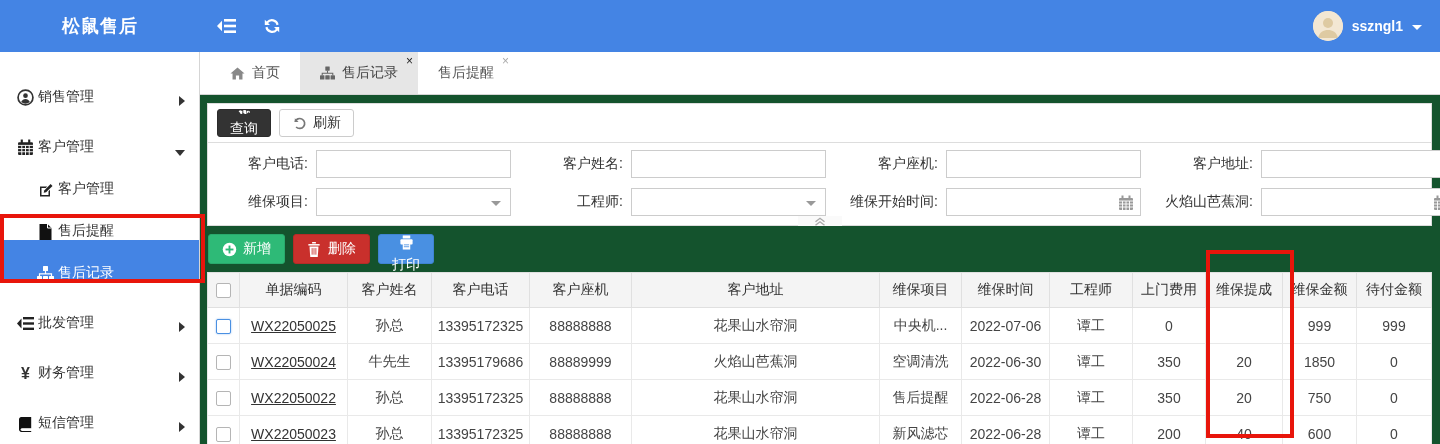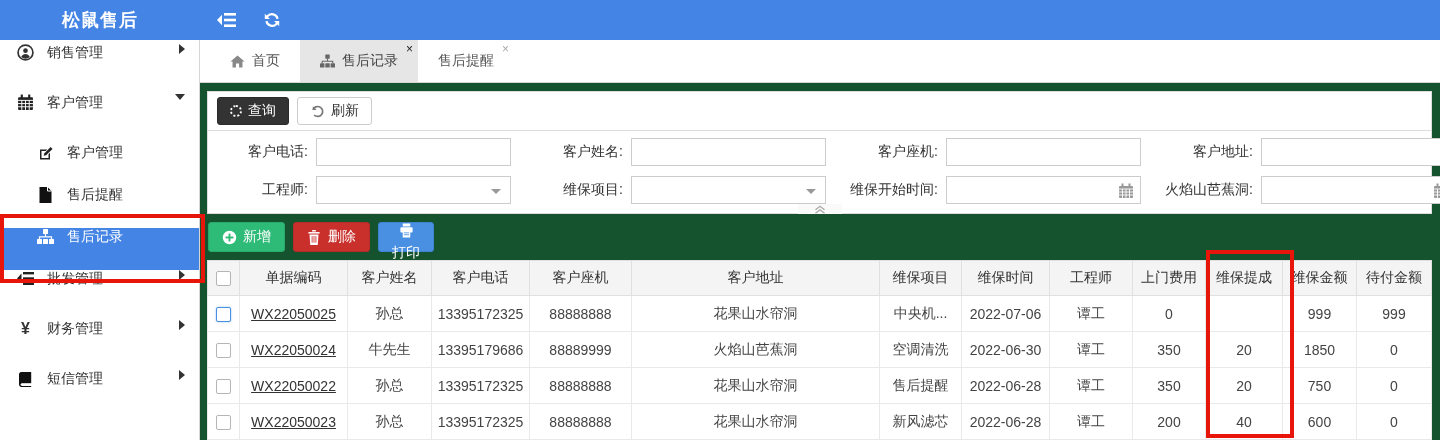--- a/index.html
+++ b/index.html
@@ -1,32 +1,32 @@
 <!DOCTYPE html>
 <html><head>
 <meta charset="utf-8">
 <style>
   * { box-sizing: border-box; margin: 0; padding: 0; }
   html,body { width:1440px; height:444px; overflow:hidden; }
   body { font-family:"Liberation Sans","DejaVu Sans",sans-serif; font-size:14px; color:#333; background:#fff; position:relative; }
 
   
-  .topbar { height:40px; background:#4484e4; display:flex; align-items:center; }
+  .topbar { height:52px; background:#4484e4; display:flex; align-items:center; }
   .logo { width:200px; text-align:center; color:#fff; font-size:18px; font-weight:bold; letter-spacing:1px; }
   .topbar-icons { display:flex; align-items:center; gap:26px; margin-left:16px; }
   .tb-icon { width:20px; height:18px; display:inline-flex; align-items:center; justify-content:center; cursor:pointer; }
   .topbar-right { margin-left:auto; display:flex; align-items:center; gap:9px; padding-right:18px; cursor:pointer; }
   .avatar { width:30px; height:30px; border-radius:50%; background:#f3e7d3; overflow:hidden; flex:none; }
   .username { color:#fff; font-weight:bold; font-size:14px; }
   .caret-down-white { width:0; height:0; border-left:5px solid transparent; border-right:5px solid transparent; border-top:5px solid #fff; margin-top:2px; }
 
   
   .layout { display:flex; height:400px; }
   .sidebar { width:200px; flex:none; background:#fff; border-right:1px solid #d5d5d5; padding-top:4px; position:relative; }
-  .side-item { height:50px; display:flex; align-items:flex-start; padding:0 14px 0 17px; gap:13px; cursor:pointer; color:#333; }
+  .side-item { height:50px; display:flex; align-items:flex-end; padding:0 14px 0 17px; gap:4px; cursor:pointer; color:#333; }
   .side-sub { height:42px; padding-left:37px; }
   .side-item .lbl { flex:1; }
   .side-item.active { background:#4484e4; color:#fff; }
   .s-icon { width:17px; height:17px; display:inline-flex; align-items:center; justify-content:center; flex:none; }
   .caret-right { width:0; height:0; border-top:5px solid transparent; border-bottom:5px solid transparent; border-left:6px solid #333; }
   .caret-dn { width:0; height:0; border-left:5px solid transparent; border-right:5px solid transparent; border-top:6px solid #333; }
   .yen { font-size:16px; font-weight:bold; }
 
   .main { flex:1; display:flex; flex-direction:column; background:#14532d; min-width:0; }
 
@@ -36,21 +36,21 @@
   .tab.active { background:#e6e6e6; color:#444; }
   .tab .close { position:absolute; top:3px; right:5px; font-size:12px; line-height:12px; color:#aaa; cursor:pointer; }
   .tab.active .close { color:#222; }
   .t-icon { width:15px; height:15px; display:inline-flex; color:#888; }
 
   
   .content { padding:8px 8px 0 7px; display:flex; flex-direction:column; flex:1; }
   .query-panel { border:1px solid #ddd; background:#fff; position:relative; }
   .query-toolbar { padding:5px 9px; border-bottom:1px solid #ddd; display:flex; gap:8px; }
   .btn { display:inline-flex; align-items:center; gap:6px; height:28px; padding:0 12px; border-radius:3px; border:1px solid transparent; font-size:14px; cursor:pointer; background:#fff; font-family:inherit; }
-  .btn-query { background:#333; color:#fff; border-color:#2b2b2b; }
+  .btn-query { background:#333; color:#fff; border-color:#2b2b2b;flex-direction:column; }
   .spinner { width:12px; height:12px; border:2px dotted #fff; border-radius:50%; display:inline-block; }
   .btn-refresh { background:#fff; color:#333; border-color:#ccc; }
 
   .form-grid { display:grid; grid-template-columns:repeat(4,1fr); padding:7px 9px 9px 2px; row-gap:10px; }
   .field { display:flex; align-items:center; }
   .field label { width:106px; text-align:right; padding-right:8px; flex:none; color:#333; }
   .ctrl { flex:1; height:28px; border:1px solid #ccc; background:#fff; position:relative; margin-right:14px; }
   input.ctrl { font-family:inherit; font-size:14px; padding:0 6px; outline:none; }
   .ctrl.select .sel-caret { position:absolute; right:9px; top:12px; width:0; height:0; border-left:5px solid transparent; border-right:5px solid transparent; border-top:5px solid #999; }
   .ctrl.date .cal { position:absolute; right:6px; top:6px; width:16px; height:16px; color:#999; }
@@ -92,20 +92,31 @@
             <path d="M5 1.8v10.4L0 7z"></path>
           </g>
         </svg>
     </span>
     <span class="tb-icon">
       <svg width="18" height="18" viewBox="0 0 16 16" fill="#fff">
           <path d="M13.9 6.6A6.1 6.1 0 0 0 3.2 4.1L1.6 2.5v4.6h4.6L4.5 5.4a4.3 4.3 0 0 1 7.6 1.9z"></path>
           <path d="M2.1 9.4a6.1 6.1 0 0 0 10.7 2.5l1.6 1.6V8.9H9.8l1.7 1.7a4.3 4.3 0 0 1-7.6-1.9z"></path>
         </svg>
     </span>
+  </div>
+  <div class="topbar-right">
+    <span class="avatar">
+      <svg width="30" height="30" viewBox="0 0 30 30">
+          <circle cx="15" cy="15" r="15" fill="#f3e7d3"></circle>
+          <circle cx="15" cy="12" r="5" fill="#decaa2"></circle>
+          <path d="M5 27c1.5-6 5.5-8 10-8s8.5 2 10 8z" fill="#decaa2"></path>
+        </svg>
+    </span>
+    <span class="username">sszngl1</span>
+    <span class="caret-down-white"></span>
   </div>
 </div>
 
 <div class="layout">
 
   <div class="sidebar">
     <div class="side-item">
       <span class="s-icon">
         <svg width="17" height="17" viewBox="0 0 16 16">
             <circle cx="8" cy="8" r="7" fill="none" stroke="#333" stroke-width="1.6"></circle>
@@ -251,27 +262,27 @@
           </div>
           <div class="field">
             <label>客户座机:</label>
             <input class="ctrl" value="" style="">
           </div>
           <div class="field">
             <label>客户地址:</label>
             <input class="ctrl" value="" style="">
           </div>
           <div class="field">
-            <label>工程师:</label>
+            <label>维保项目:</label>
             <div class="ctrl select">
                 <span class="sel-caret"></span>
               </div>
           </div>
           <div class="field">
-            <label>维保项目:</label>
+            <label>工程师:</label>
             <div class="ctrl select">
                 <span class="sel-caret"></span>
               </div>
           </div>
           <div class="field">
             <label>维保开始时间:</label>
             <div class="ctrl date">
               <span class="cal">
                 <svg width="16" height="16" viewBox="0 0 16 16">
                     <rect x="1" y="3" width="14" height="12" rx="1" fill="#999"></rect>

